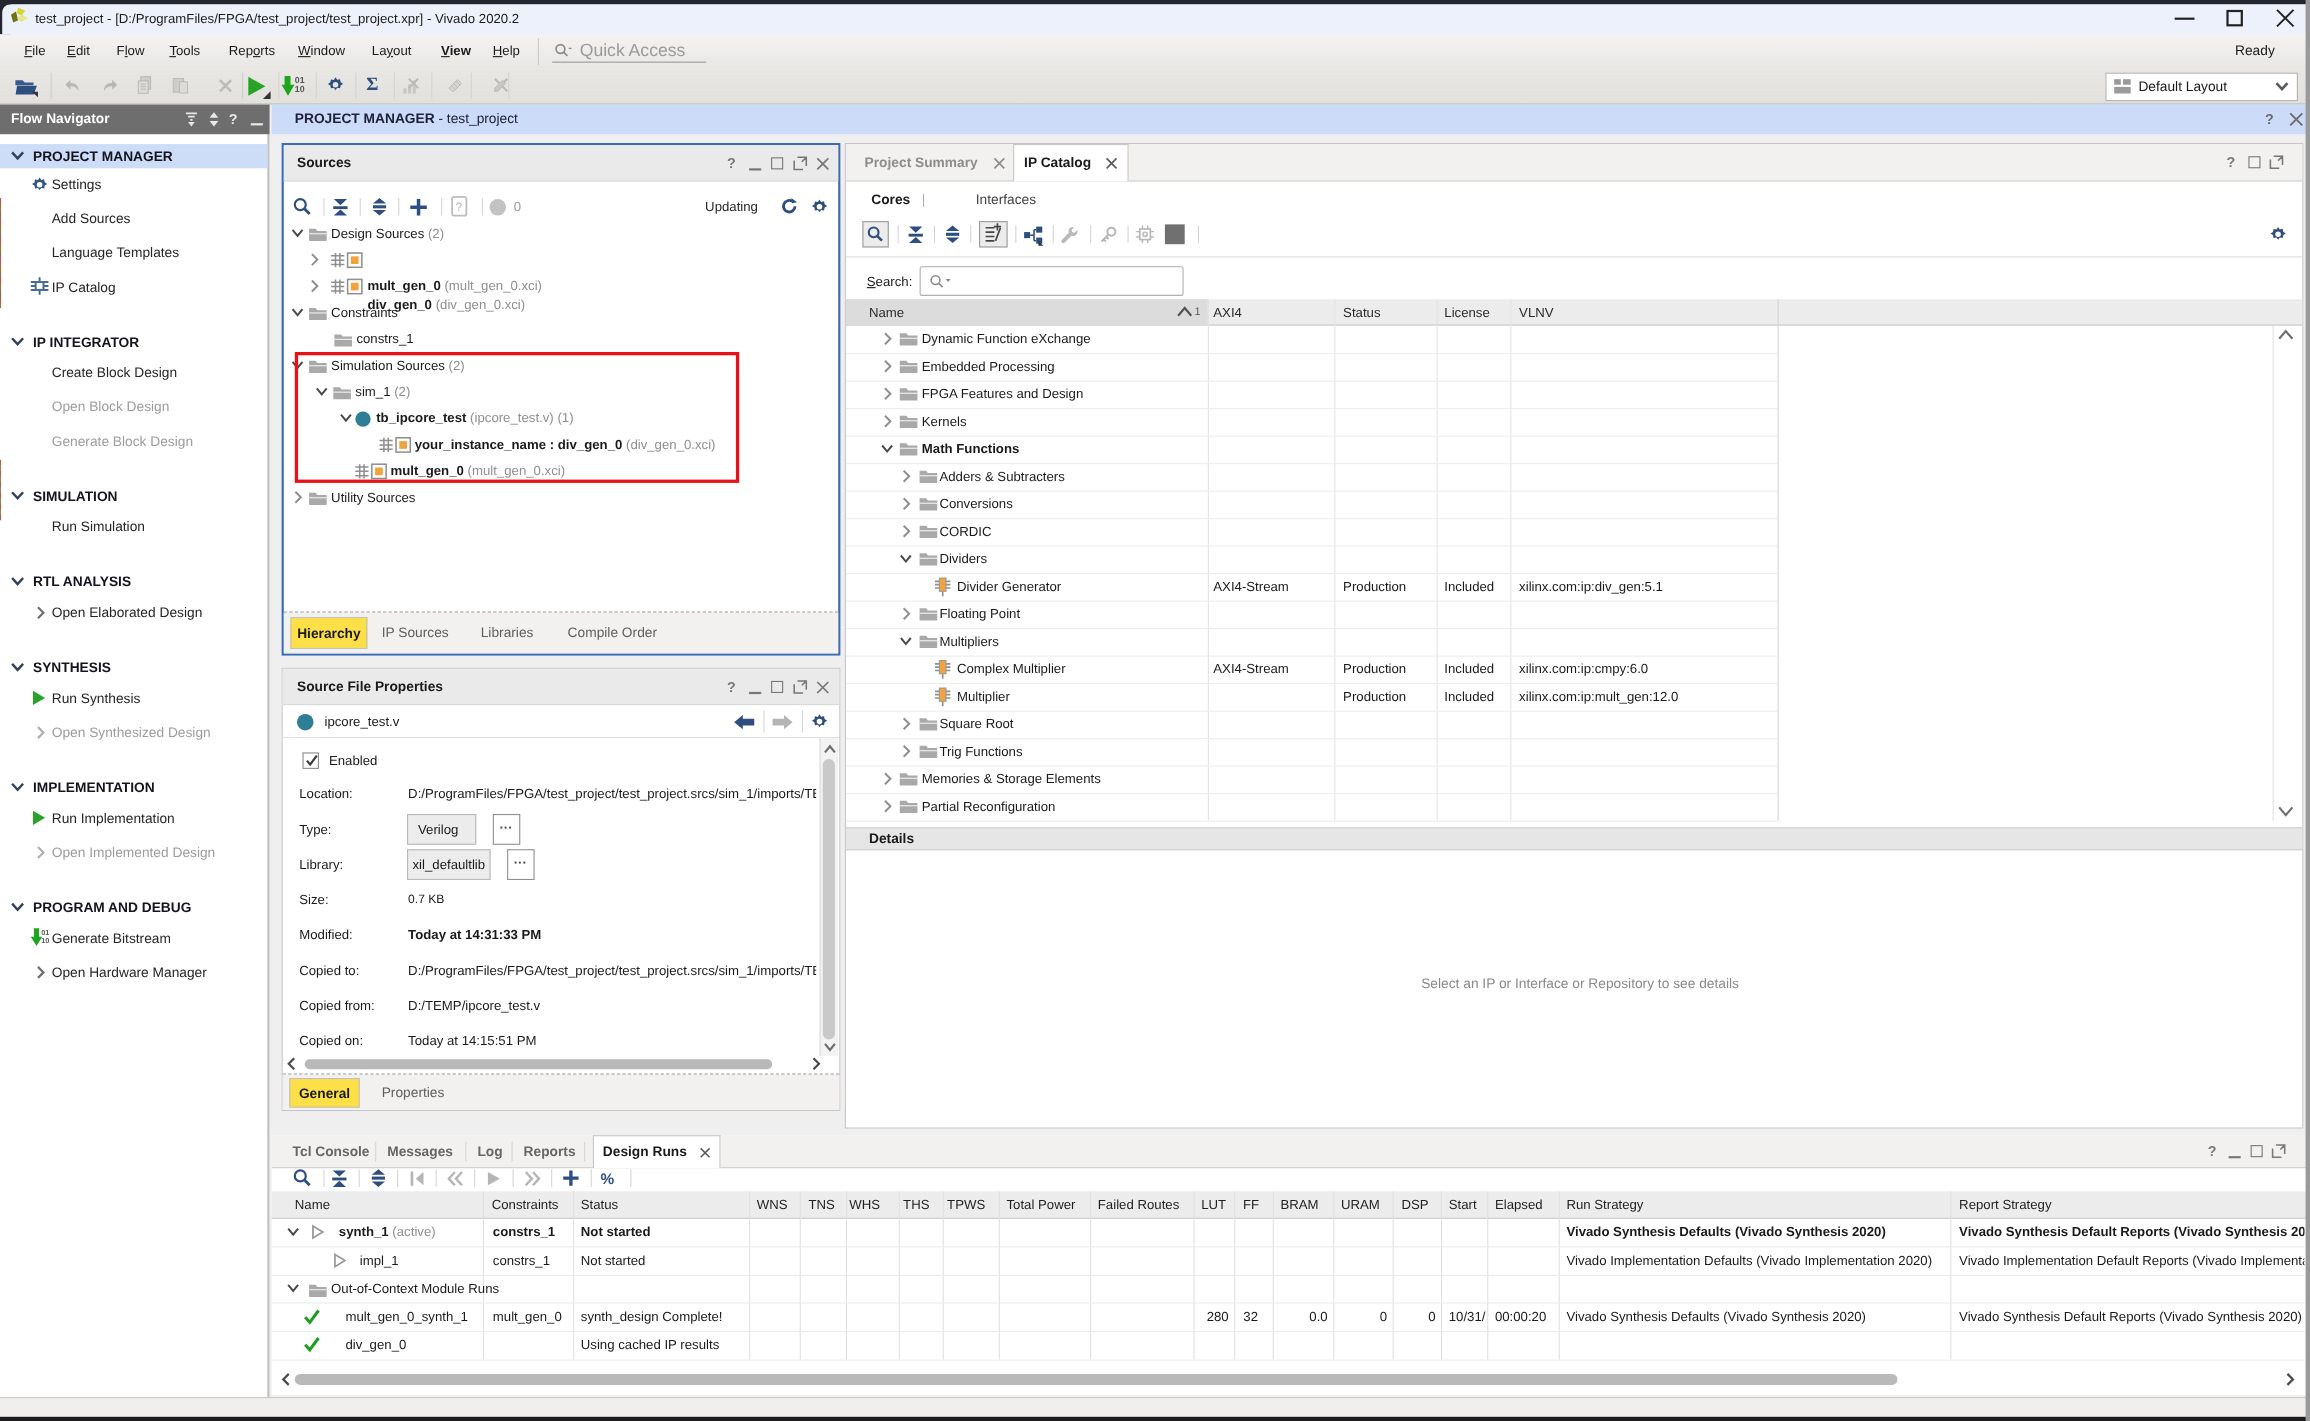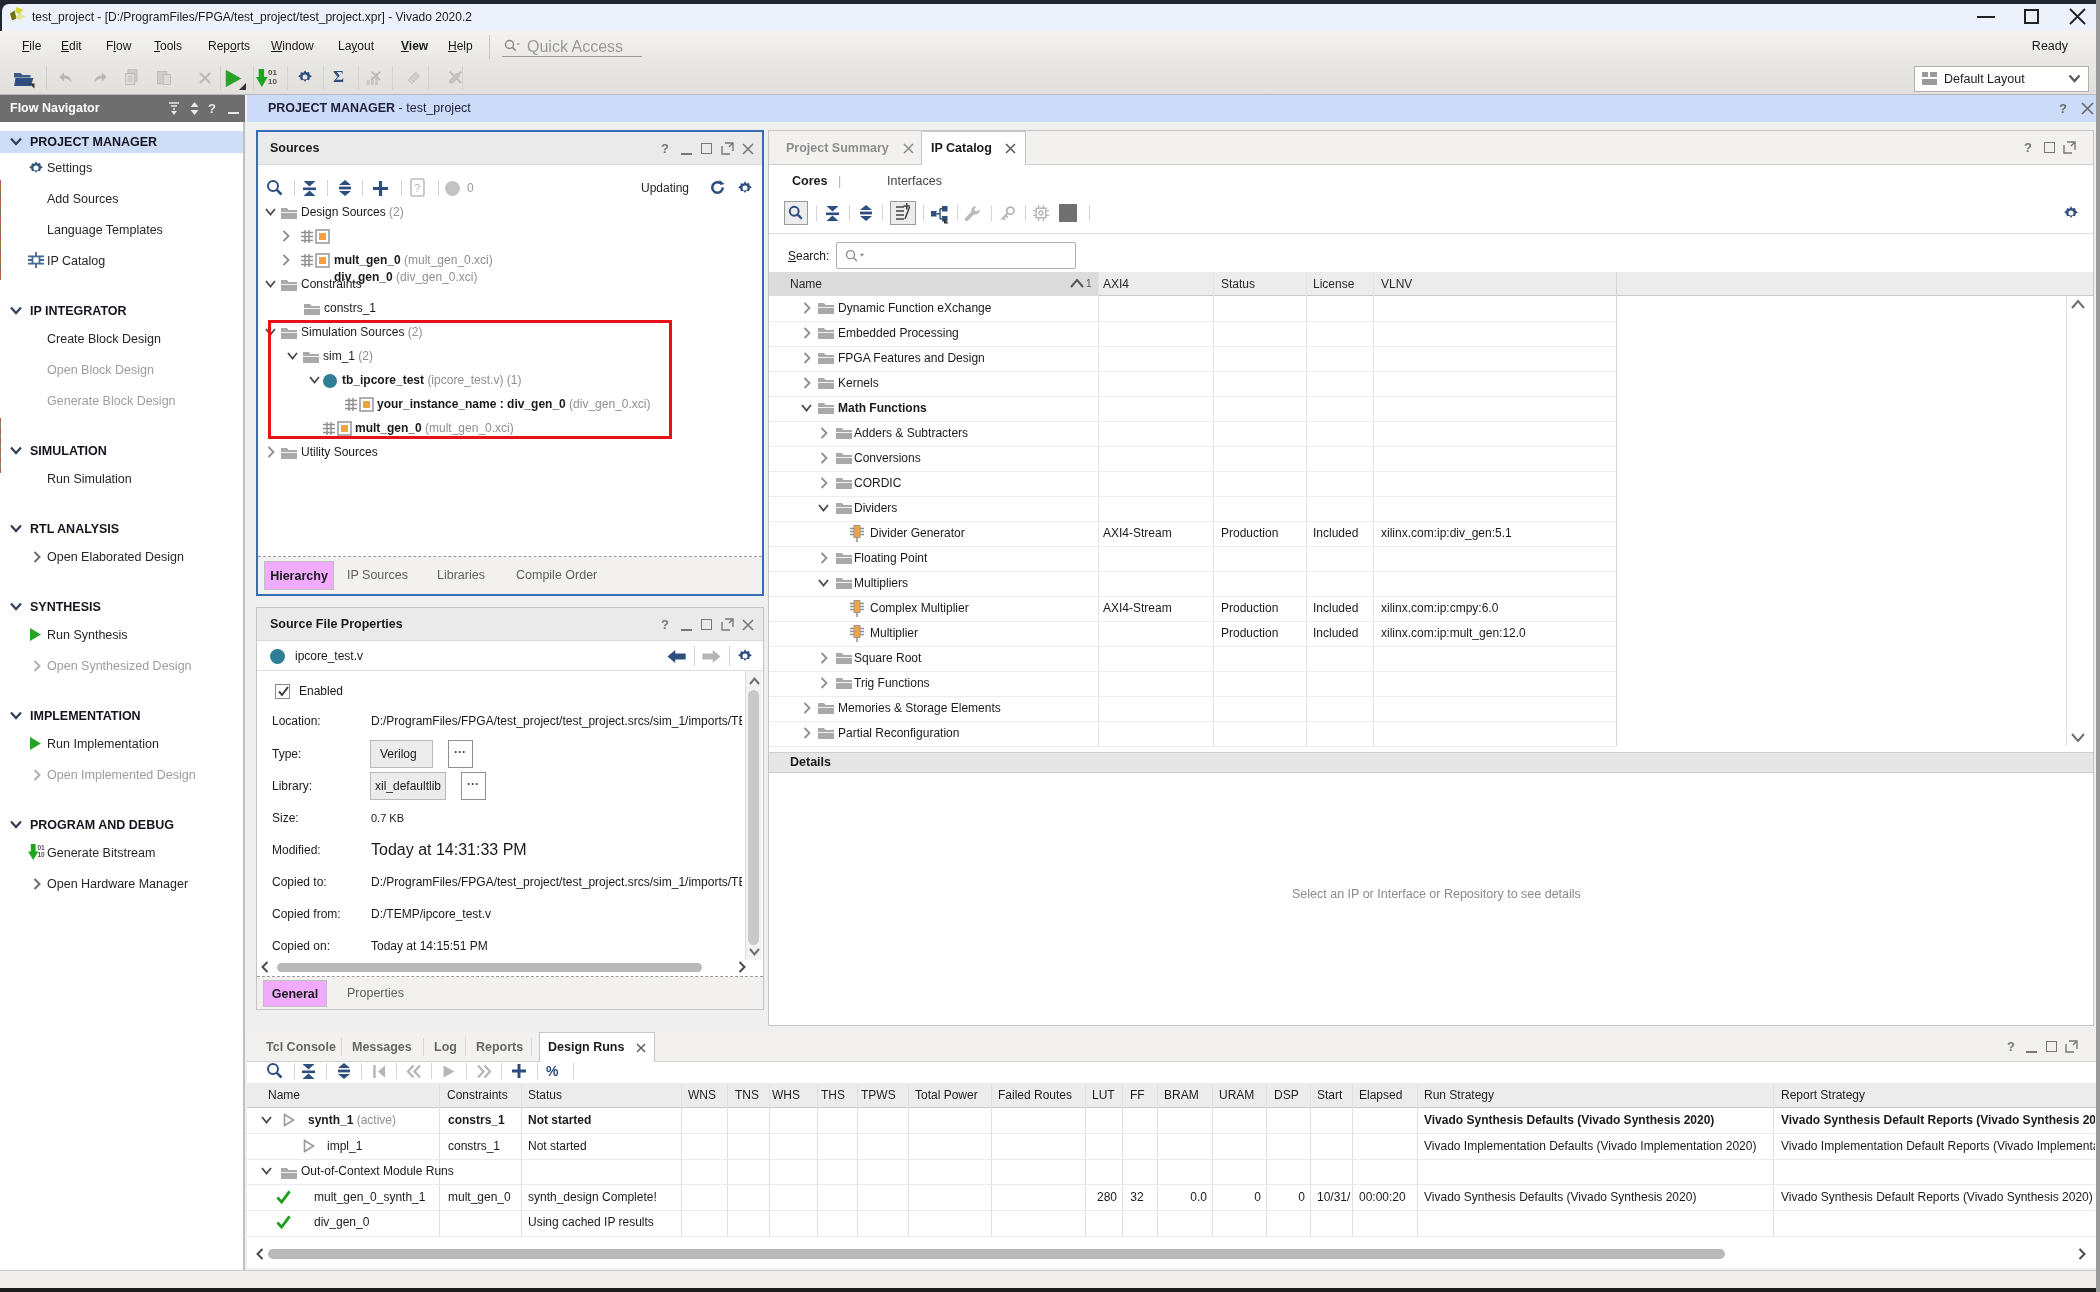--- a/index.html
+++ b/index.html
@@ -7,21 +7,21 @@
 body { font-family:"Liberation Sans", sans-serif; color:#1a1a1a; background:#efefef; position:relative; }
 .r { position:absolute; }
 .t { position:absolute; white-space:nowrap; }
 .b { font-weight:bold; }
 .gy { color:#8f8f8f; }
 svg { position:absolute; overflow:visible; }
 .hdr { background:#eaeaea; border-bottom:1px solid #d9d9d9; }
 .vline { position:absolute; width:1px; background:#e3e3e3; }
 .hline { position:absolute; height:1px; background:#ededed; }
 .sep { position:absolute; width:1px; background:#c9c9c9; }
-.tabbox { position:absolute; background:#f0abfc; border:1px solid #c0c0c0; text-align:center; }
+.tabbox { position:absolute; background:#fde047; border:1px solid #c0c0c0; text-align:center; }
 </style>
 </head>
 <body>
 <div class="r" style="left:0;top:0;width:2100px;height:4px;background:#23262e;"></div>
 <div class="r" style="left:0;top:0;width:10px;height:34px;background:#23262e;"></div>
 <div class="r" style="left:2px;top:4px;width:2098px;height:27px;background:#edf1fb;border-top-left-radius:7px;"></div>
 <div class="r" style="left:0;top:31px;width:2100px;height:31px;background:linear-gradient(#f4f3f1,#e9e7e4);"></div>
 <div class="r" style="left:0;top:62px;width:2100px;height:33px;background:linear-gradient(#e9e7e4,#e2e0dd);border-bottom:1px solid #b8b8b8;"></div>
 <svg style="left:9px;top:7px;" width="17" height="16" viewBox="0 0 17 16">
 <path d="M7.5 0 L14 2.5 L10.5 7.5 L6 4.5 Z" fill="#d6d832"></path>
@@ -399,21 +399,21 @@
 <div class="r" style="left:448px;top:740px;width:25px;height:28px;background:#fff;border:1px solid #8f8f8f;"></div>
 <div class="t b" style="left:454px;top:745px;height:18px;line-height:14px;font-size:12px;color:#444;">···</div>
 <div class="t" style="left:272px;top:775px;height:22px;line-height:22px;font-size:12px;">Library:</div>
 <div class="r" style="left:370px;top:772px;width:76px;height:28px;background:#ececec;border:1px solid #b9b9b9;"></div>
 <div class="t" style="left:375px;top:775px;height:22px;line-height:22px;font-size:12px;">xil_defaultlib</div>
 <div class="r" style="left:461px;top:772px;width:25px;height:28px;background:#fff;border:1px solid #8f8f8f;"></div>
 <div class="t b" style="left:467px;top:777px;height:18px;line-height:14px;font-size:12px;color:#444;">···</div>
 <div class="t" style="left:272px;top:807px;height:22px;line-height:22px;font-size:12px;">Size:</div>
 <div class="t" style="left:371px;top:807px;height:22px;line-height:22px;font-size:11px;">0.7 KB</div>
 <div class="t" style="left:272px;top:839px;height:22px;line-height:22px;font-size:12px;">Modified:</div>
-<div class="t" style="left:371px;top:839px;height:22px;line-height:22px;font-size:16px;">Today at 14:31:33 PM</div>
+<div class="t" style="left:371px;top:839px;height:22px;line-height:22px;font-size:12px;font-weight:bold;">Today at 14:31:33 PM</div>
 <div class="t" style="left:272px;top:871px;height:22px;line-height:22px;font-size:12px;">Copied to:</div>
 <div class="t" style="left:371px;top:871px;height:22px;line-height:22px;font-size:12px;width:371px;overflow:hidden;">D:/ProgramFiles/FPGA/test_project/test_project.srcs/sim_1/imports/TEMP</div>
 <div class="t" style="left:272px;top:903px;height:22px;line-height:22px;font-size:12px;">Copied from:</div>
 <div class="t" style="left:371px;top:903px;height:22px;line-height:22px;font-size:12px;">D:/TEMP/ipcore_test.v</div>
 <div class="t" style="left:272px;top:935px;height:22px;line-height:22px;font-size:12px;">Copied on:</div>
 <div class="t" style="left:371px;top:935px;height:22px;line-height:22px;font-size:12px;">Today at 14:15:51 PM</div>
 <div class="r" style="left:745px;top:671px;width:17px;height:289px;background:#f3f3f3;border-left:1px solid #ddd;"></div>
 <svg style="left:749px;top:677px;" width="11" height="8" viewBox="0 0 11 8">
     <path d="M1 7 L5.5 1.5 L10 7" fill="none" stroke="#6e6e6e" stroke-width="2"></path>
   </svg>

